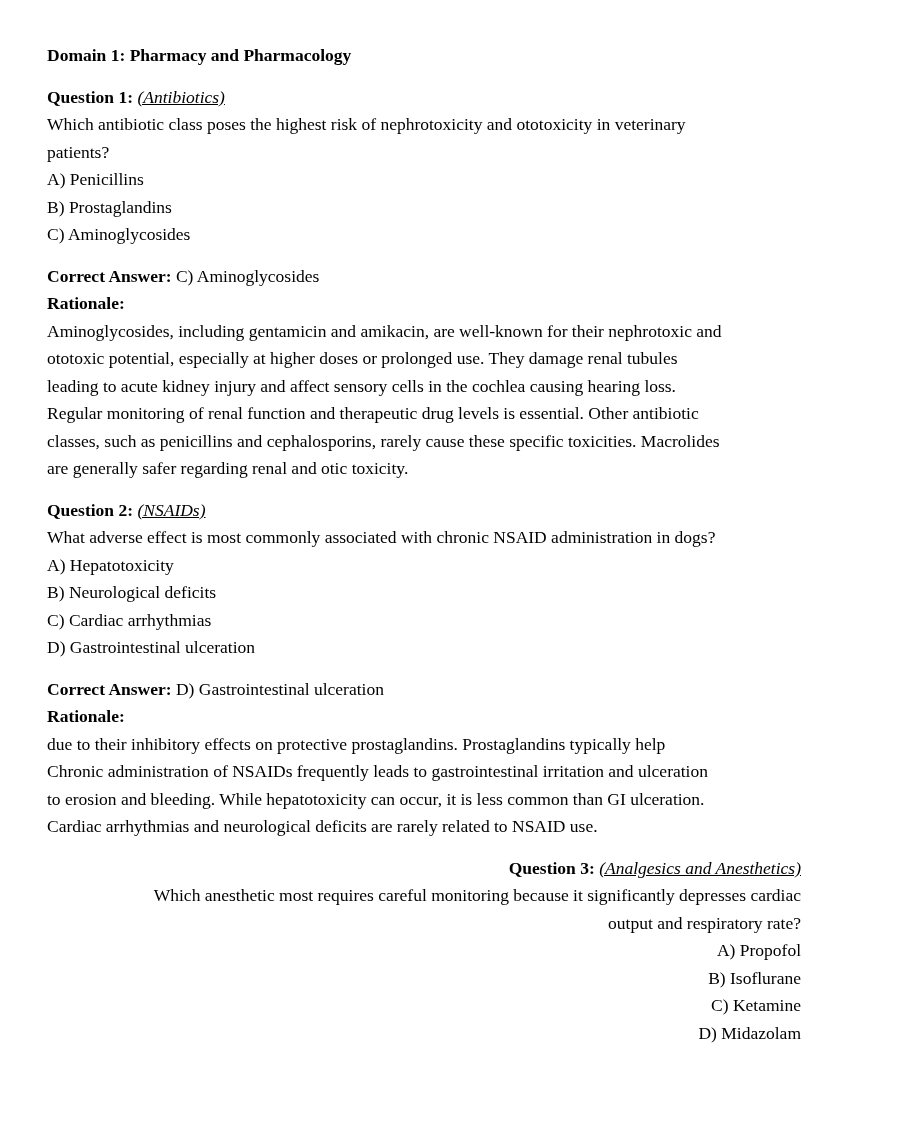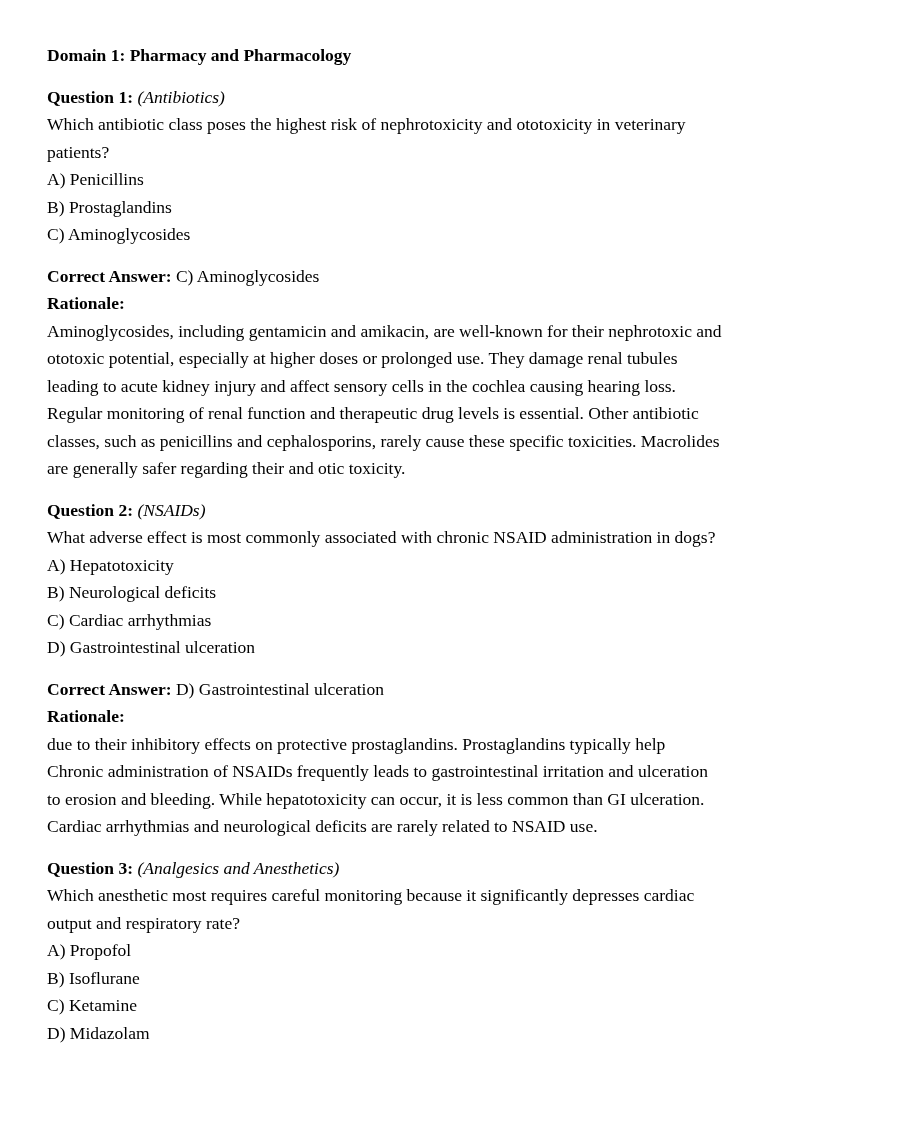--- a/index.html
+++ b/index.html
@@ -17,24 +17,24 @@
     width: 827px;
     min-height: 1125px;
     padding: 42px 26px 20px 47px;
     font-family: "Liberation Serif", "DejaVu Serif", serif;
     font-size: 17.5px;
     line-height: 27.5px;
     color: #000000;
     background: #ffffff;
   }
   .para { margin: 0 0 14px 0; }
-  .para:last-child { margin-bottom: 6px; }
+  .para:last-child { margin-bottom: 6px; text-align: right; }
   .line { white-space: nowrap; }
   .b { font-weight: 700; }
-  .i { font-style: italic; }
+  .i { font-style: italic; text-decoration: underline; }
 </style>
 </head>
 <body>
 
 <div class="doc">
 
   <div class="para">
     <div class="line b">Domain 1: Pharmacy and Pharmacology</div>
   </div>
 
@@ -59,21 +59,21 @@
       <span class="b">Correct Answer:</span>
       <span>C) Aminoglycosides</span>
     </div>
     <div class="line b">Rationale:</div>
     <div>
         <div class="line">Aminoglycosides, including gentamicin and amikacin, are well-known for their nephrotoxic and</div>
         <div class="line">ototoxic potential, especially at higher doses or prolonged use. They damage renal tubules</div>
         <div class="line">leading to acute kidney injury and affect sensory cells in the cochlea causing hearing loss.</div>
         <div class="line">Regular monitoring of renal function and therapeutic drug levels is essential. Other antibiotic</div>
         <div class="line">classes, such as penicillins and cephalosporins, rarely cause these specific toxicities. Macrolides</div>
-        <div class="line">are generally safer regarding their and otic toxicity.</div>
+        <div class="line">are generally safer regarding renal and otic toxicity.</div>
       </div>
   </div>
 
   <div class="para">
     <div class="line">
       <span class="b">Question 2:</span>
       <span class="i">(NSAIDs)</span>
     </div>
     <div>
         <div class="line">What adverse effect is most commonly associated with chronic NSAID administration in dogs?</div>

